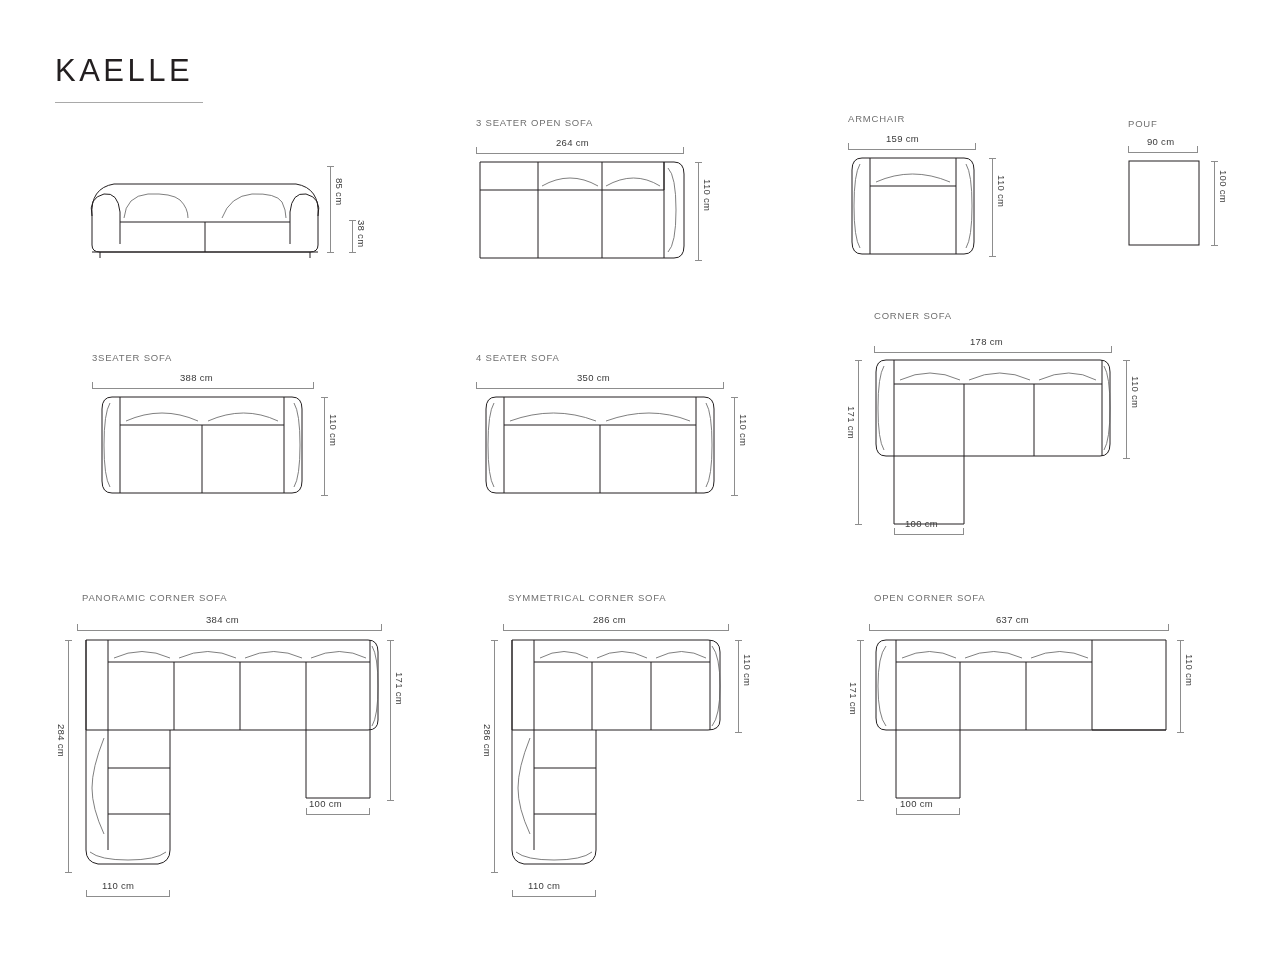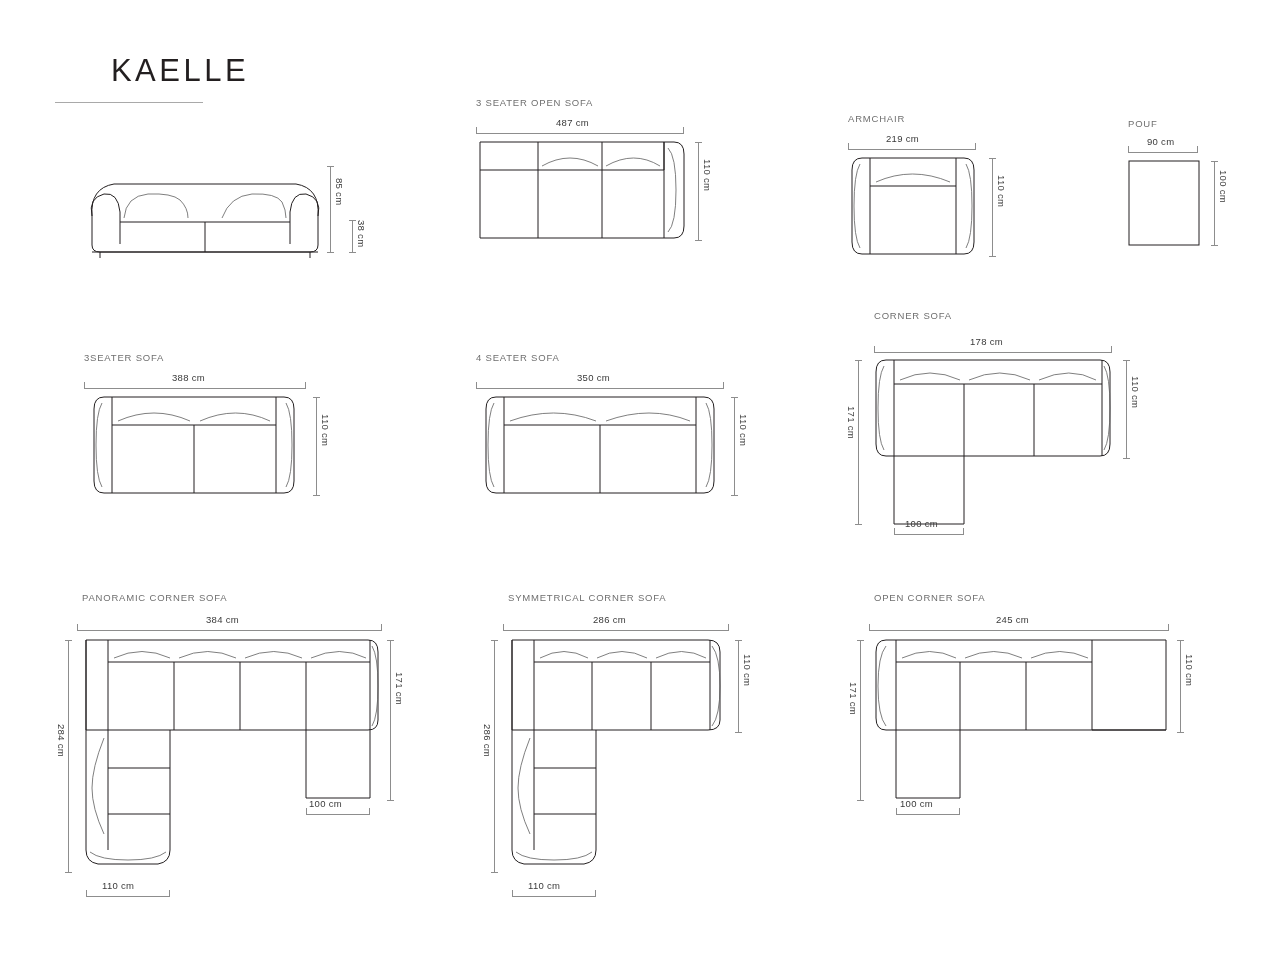--- a/index.html
+++ b/index.html
@@ -12,21 +12,20 @@
     height: 960px;
     font-family: "Liberation Sans", sans-serif;
     color: #231f20;
     position: relative;
     overflow: hidden;
   }
   .page {
     position: relative;
     width: 1280px;
     height: 732px;
-    text-align: center;
   }
   
   .brand {
     position: absolute;
     left: 55px;
     top: 55px;
     width: 250px;
   }
   .brand-title {
     font-size: 31px;
@@ -122,27 +121,27 @@
     <div class="tick-h" style="left:247px; top:6px;"></div>
     <div class="tick-h" style="left:247px; top:92px;"></div>
     <div class="dim vert" style="left:254px; top:18px;">85 cm</div>
 
     <div class="rule-v" style="left:272px; top:60px; height:32px;"></div>
     <div class="tick-h" style="left:269px; top:60px;"></div>
     <div class="tick-h" style="left:269px; top:92px;"></div>
     <div class="dim vert" style="left:276px; top:60px;">38 cm</div>
   </div>
 
-  <div class="item" style="left:476px; top:97px;">
+  <div class="item" style="left:476px; top:117px;">
     <div class="item-label">3 SEATER OPEN SOFA</div>
 
     <div class="rule-h" style="left:0px; top:36px; width:208px;"></div>
     <div class="tick-v" style="left:0px; top:30px;"></div>
     <div class="tick-v" style="left:207px; top:30px;"></div>
-    <div class="dim" style="left:80px; top:20px;">487 cm</div>
+    <div class="dim" style="left:80px; top:20px;">264 cm</div>
 
     <svg width="208" height="110" viewBox="0 0 208 110" style="position:absolute; left:2px; top:43px;">
 
       <path class="ln" d="M2 2 L196 2 Q206 2 206 14 L206 86 Q206 98 196 98 L2 98 Z"></path>
 
       <path class="ln" d="M186 2 L186 98"></path>
       <path class="ln-thin" d="M190 8 Q198 16 198 50 Q198 84 190 92"></path>
 
       <path class="ln" d="M60 2 L60 30 M124 2 L124 30 M186 2 L186 30"></path>
       <path class="ln" d="M60 30 L186 30"></path>
@@ -158,21 +157,21 @@
     <div class="tick-h" style="left:219px; top:143px;"></div>
     <div class="dim vert" style="left:226px; top:62px;">110 cm</div>
   </div>
 
   <div class="item" style="left:848px; top:113px;">
     <div class="item-label">ARMCHAIR</div>
 
     <div class="rule-h" style="left:0px; top:36px; width:128px;"></div>
     <div class="tick-v" style="left:0px; top:30px;"></div>
     <div class="tick-v" style="left:127px; top:30px;"></div>
-    <div class="dim" style="left:38px; top:20px;">219 cm</div>
+    <div class="dim" style="left:38px; top:20px;">159 cm</div>
 
     <svg width="128" height="110" viewBox="0 0 128 110" style="position:absolute; left:2px; top:43px;">
       <path class="ln" d="M12 2 L114 2 Q124 2 124 14 L124 86 Q124 98 114 98 L12 98 Q2 98 2 86 L2 14 Q2 2 12 2 Z"></path>
       <path class="ln" d="M20 2 L20 98 M106 2 L106 98"></path>
       <path class="ln-thin" d="M10 8 Q4 18 4 50 Q4 82 10 92"></path>
       <path class="ln-thin" d="M116 8 Q122 18 122 50 Q122 82 116 92"></path>
       <path class="ln" d="M20 30 L106 30"></path>
       <path class="ln-thin" d="M26 26 Q62 10 100 26"></path>
     </svg>
 
@@ -193,21 +192,21 @@
     <svg width="72" height="86" viewBox="0 0 72 86" style="position:absolute; left:0px; top:42px;">
       <rect class="fillw" x="1" y="1" width="70" height="84"></rect>
     </svg>
 
     <div class="rule-v" style="left:86px; top:43px; height:84px;"></div>
     <div class="tick-h" style="left:83px; top:43px;"></div>
     <div class="tick-h" style="left:83px; top:127px;"></div>
     <div class="dim vert" style="left:90px; top:52px;">100 cm</div>
   </div>
 
-  <div class="item" style="left:84px; top:352px;">
+  <div class="item" style="left:92px; top:352px;">
     <div class="item-label">3SEATER SOFA</div>
 
     <div class="rule-h" style="left:0px; top:36px; width:222px;"></div>
     <div class="tick-v" style="left:0px; top:30px;"></div>
     <div class="tick-v" style="left:221px; top:30px;"></div>
     <div class="dim" style="left:88px; top:20px;">388 cm</div>
 
     <svg width="208" height="110" viewBox="0 0 208 110" style="position:absolute; left:6px; top:43px;">
       <path class="ln" d="M14 2 L194 2 Q204 2 204 14 L204 86 Q204 98 194 98 L14 98 Q4 98 4 86 L4 14 Q4 2 14 2 Z"></path>
       <path class="ln" d="M22 2 L22 98 M186 2 L186 98"></path>
@@ -382,21 +381,21 @@
     <div class="tick-v" style="left:87px; top:298px;"></div>
     <div class="dim" style="left:20px; top:288px;">110 cm</div>
   </div>
 
   <div class="item" style="left:874px; top:592px;">
     <div class="item-label">OPEN CORNER SOFA</div>
 
     <div class="rule-h" style="left:-5px; top:38px; width:300px;"></div>
     <div class="tick-v" style="left:-5px; top:32px;"></div>
     <div class="tick-v" style="left:294px; top:32px;"></div>
-    <div class="dim" style="left:122px; top:22px;">245 cm</div>
+    <div class="dim" style="left:122px; top:22px;">637 cm</div>
 
     <svg width="296" height="210" viewBox="0 0 296 210" style="position:absolute; left:0px; top:46px;">
 
       <path class="ln" d="M12 2 L292 2 L292 92 L12 92 Q2 92 2 80 L2 14 Q2 2 12 2 Z"></path>
       <path class="ln" d="M22 2 L22 92"></path>
       <path class="ln-thin" d="M12 8 Q4 18 4 48 Q4 78 12 88"></path>
       <path class="ln" d="M22 24 L218 24"></path>
       <path class="ln" d="M86 24 L86 92 M152 24 L152 92 M218 2 L218 92"></path>
       <path class="ln-thin" d="M28 20 Q56 7 82 20"></path>
       <path class="ln-thin" d="M91 20 Q120 7 148 20"></path>

